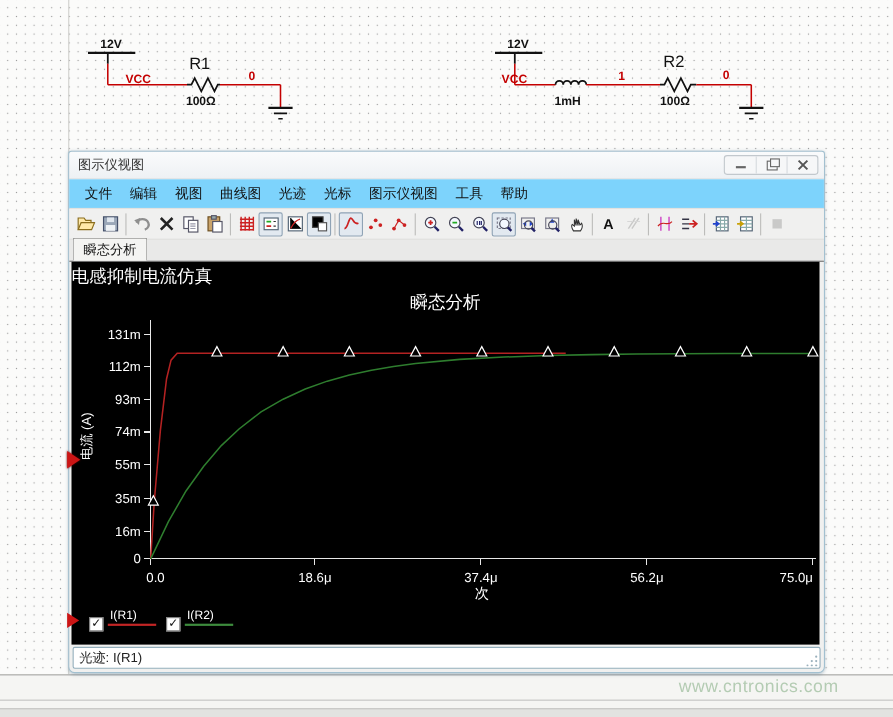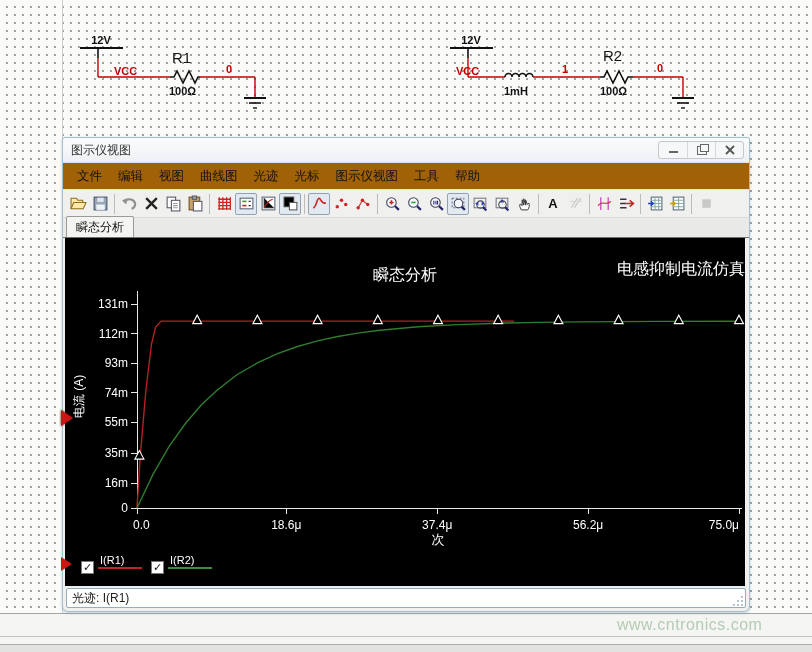--- a/index.html
+++ b/index.html
@@ -19,39 +19,39 @@
     display:flex;align-items:center;border-radius:3px 3px 0 0;}
   .title-text{font-size:12px;color:#333;padding-left:8px;flex:1;}
   .win-controls{display:flex;margin-right:5px;border:1px solid #c2c8cd;border-radius:3px;overflow:hidden;background:#f6f7f8;}
   .win-controls button{width:28px;height:16px;border:none;background:transparent;border-left:1px solid #d5dade;
     display:flex;align-items:center;justify-content:center;padding:0;cursor:default;}
   .win-controls button:first-child{border-left:none;}
   .glyph-min{display:block;width:9px;height:3px;border-bottom:2px solid #666;}
   .glyph-restore{display:block;width:8px;height:7px;border:1px solid #666;position:relative;}
   .glyph-restore::after{content:"";position:absolute;left:2px;top:-3px;width:7px;height:6px;border:1px solid #666;background:#f6f7f8;}
 
-  .menubar{height:26px;background:#a16207;display:flex;align-items:center;padding-left:6px;border-bottom:1px solid #e2e2e0;}
+  .menubar{height:26px;background:#7dd3fc;display:flex;align-items:center;padding-left:6px;border-bottom:1px solid #e2e2e0;}
   .menu-item{font-size:12.5px;color:#111;padding:3px 8px;}
 
   .toolbar{height:27px;background:#f0f0ef;display:flex;align-items:center;padding-left:4px;border-bottom:1px solid #dcdcda;}
   .tb{width:22px;height:22px;margin:0 0px;border:1px solid transparent;background:transparent;
     display:flex;align-items:center;justify-content:center;padding:0;}
   .tb svg{width:17px;height:17px;}
   .tb.pressed{border:1px solid #8fa3b5;background:#e2e9f0;border-radius:2px;}
   .tb.disabled{opacity:.45;}
   .tbsep{width:1px;height:20px;background:#bcbcba;margin:0 3px;}
   .tb-A{font-size:13px;font-weight:bold;color:#111;line-height:1;}
 
   .tabbar{height:19px;background:#e9e9e8;display:flex;align-items:flex-end;padding-left:3px;border-bottom:1px solid #707070;}
   .tab{font-size:12px;color:#111;background:#f4f4f2;border:1px solid #9a9a98;border-bottom:none;
     padding:2px 9px 1px 9px;border-radius:2px 2px 0 0;}
 
   
   .chart{position:relative;margin:0 2px;width:680px;height:348px;background:#000;}
-  .chart-title{position:absolute;top:21px;left:0;width:100%;text-align:right;color:#fff;font-size:16px;}
+  .chart-title{position:absolute;top:3px;left:0;width:100%;text-align:left;color:#fff;font-size:16px;}
   .chart-subtitle{position:absolute;top:27px;left:0;width:100%;text-align:center;color:#fff;font-size:16px;}
   #plot-svg{position:absolute;left:0;top:0;}
   .ylabel{position:absolute;left:-32px;top:151px;width:90px;height:15px;color:#fff;font-size:12px;text-align:center;
     transform:rotate(-90deg);}
   .xlabel{position:absolute;left:72px;top:293px;width:602px;text-align:center;color:#fff;font-size:13px;}
   .trace-arrow{position:absolute;left:-4px;width:0;height:0;
     border-top:8px solid transparent;border-bottom:8px solid transparent;border-left:12px solid #cc1515;
     filter:drop-shadow(0 0 1px #600);}
   .legend-row{position:absolute;left:0;top:316px;width:100%;height:26px;display:flex;align-items:flex-start;}
   .legend-arrow{position:relative;margin-left:-4px;margin-top:3px;width:0;height:0;

